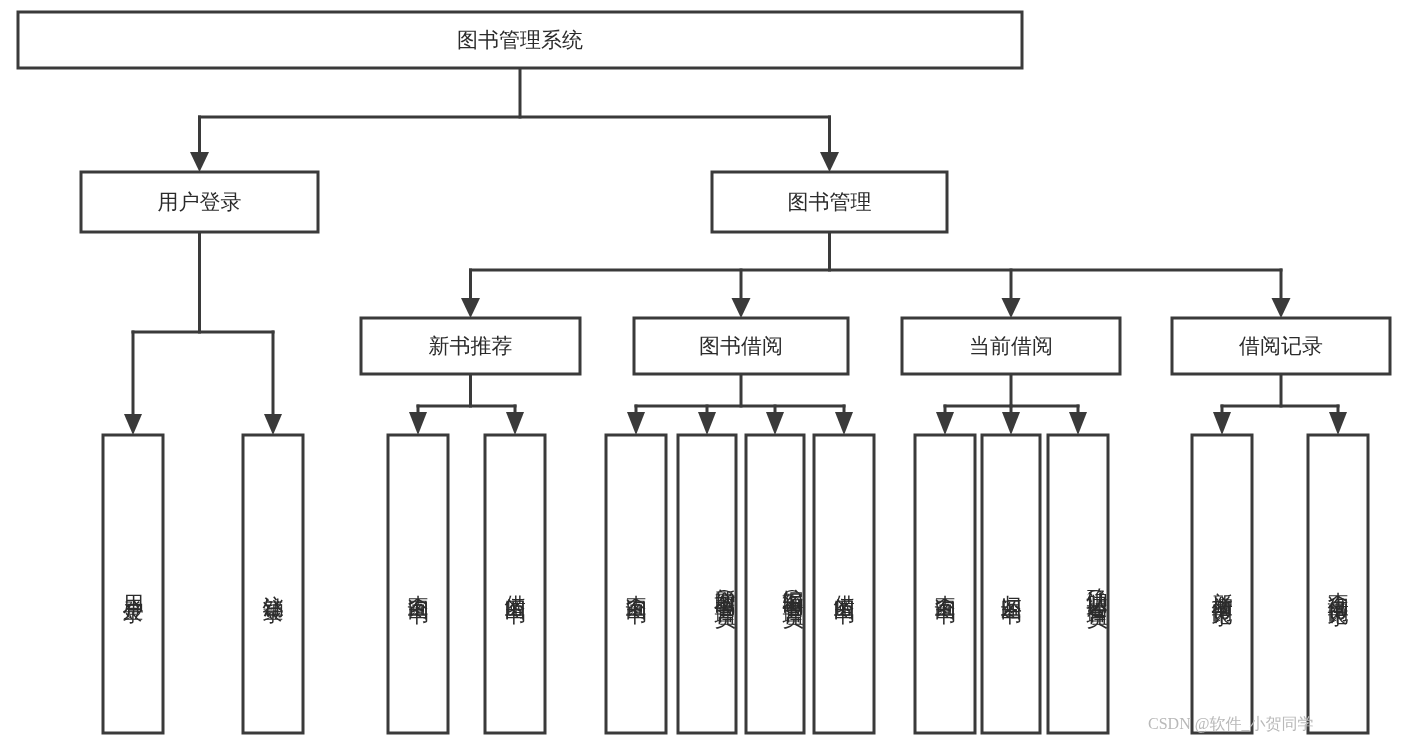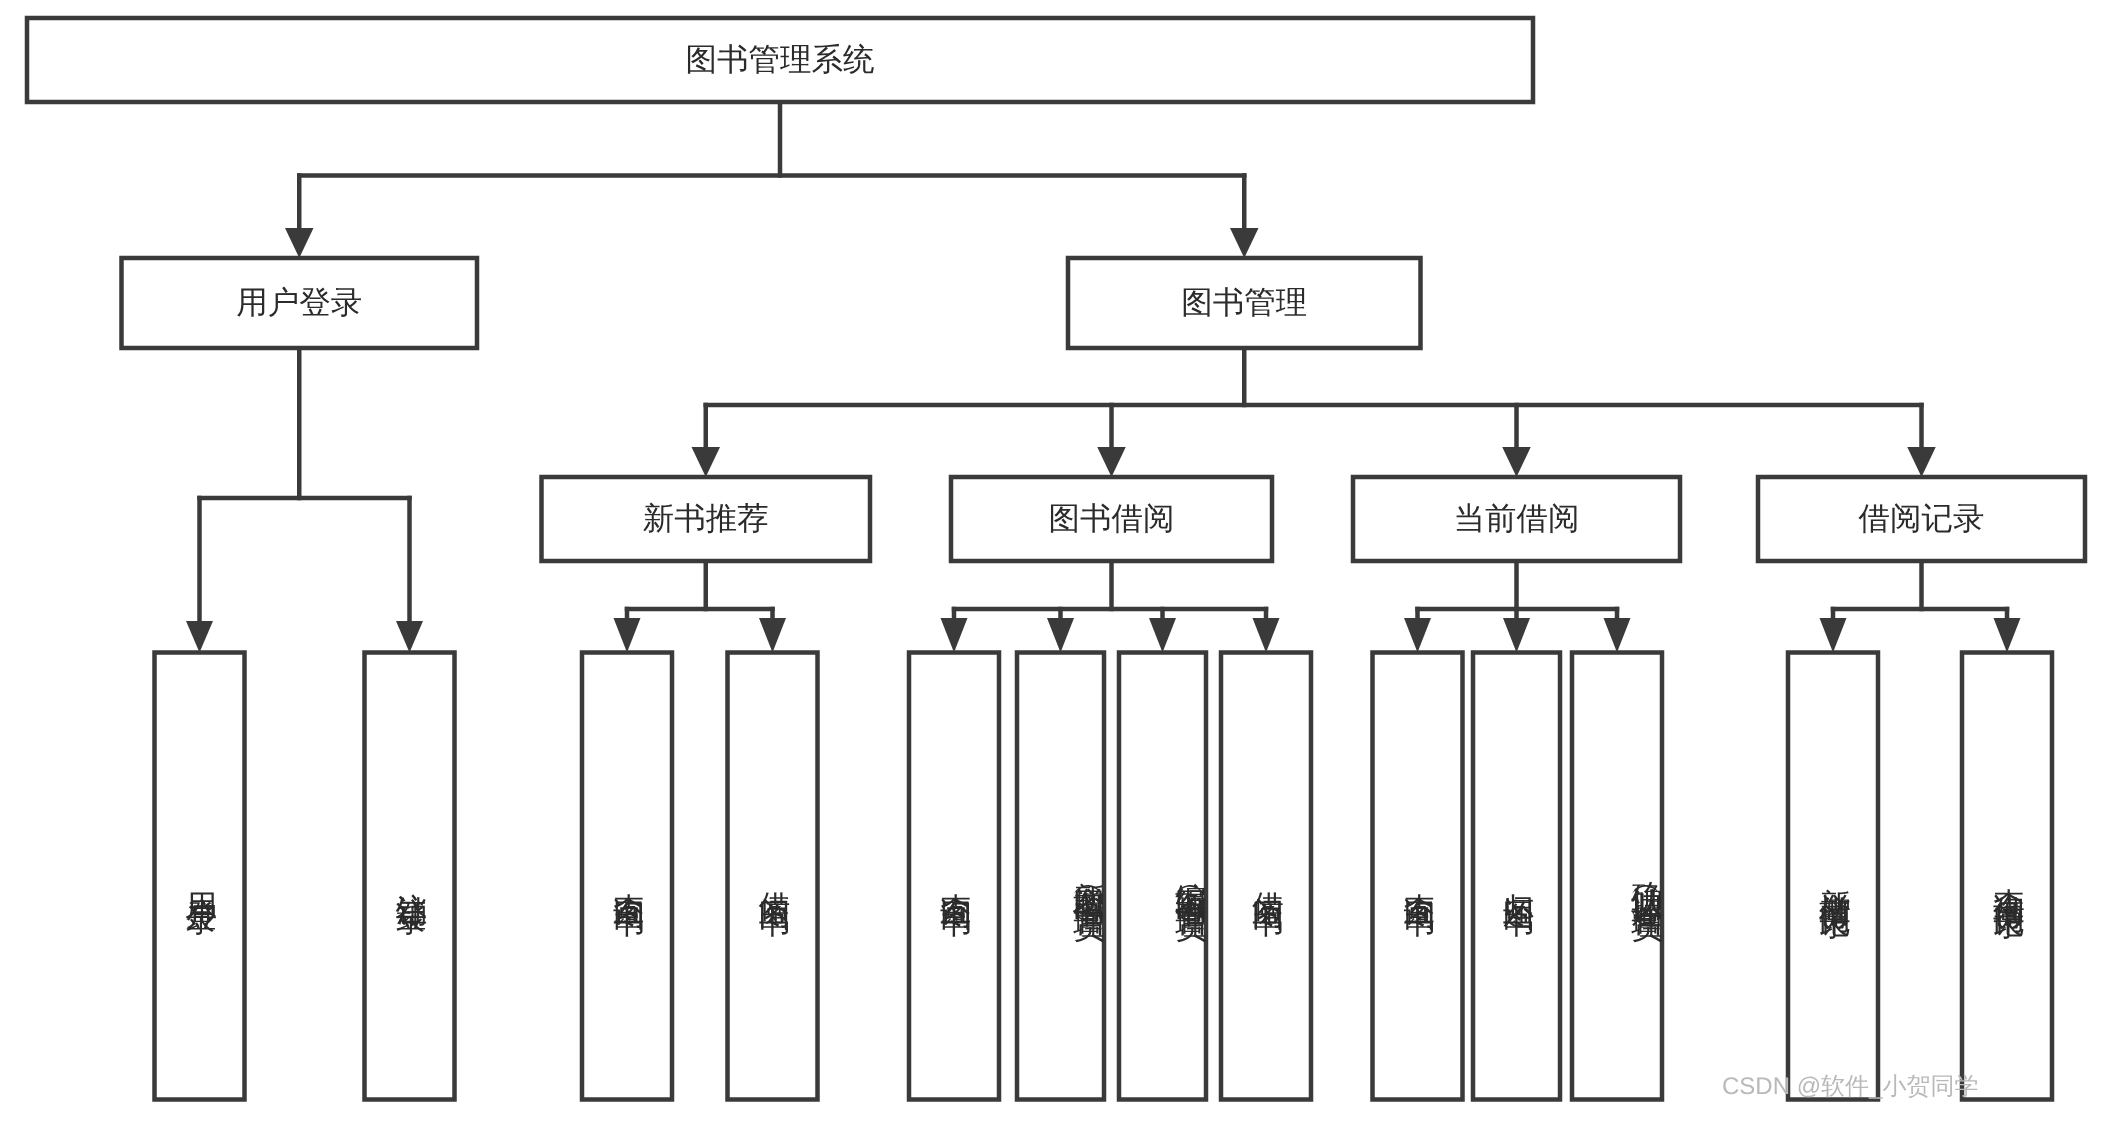--- a/index.html
+++ b/index.html
@@ -60,21 +60,21 @@
     letter-spacing: 3px;
     color: #2b2b2b;
     text-align: center;
     white-space: nowrap;
     pointer-events: none;
   }
   .watermark {
     position: absolute;
     left: 1148px;
     top: 714px;
-    font-family: Liberation Sans, sans-serif;
+    font-family: Liberation Serif, serif;
     font-size: 16px;
     color: #b9b9b9;
     white-space: nowrap;
   }
 </style>
 </head>
 <body>
 
 <div id="diagram-root">
 

